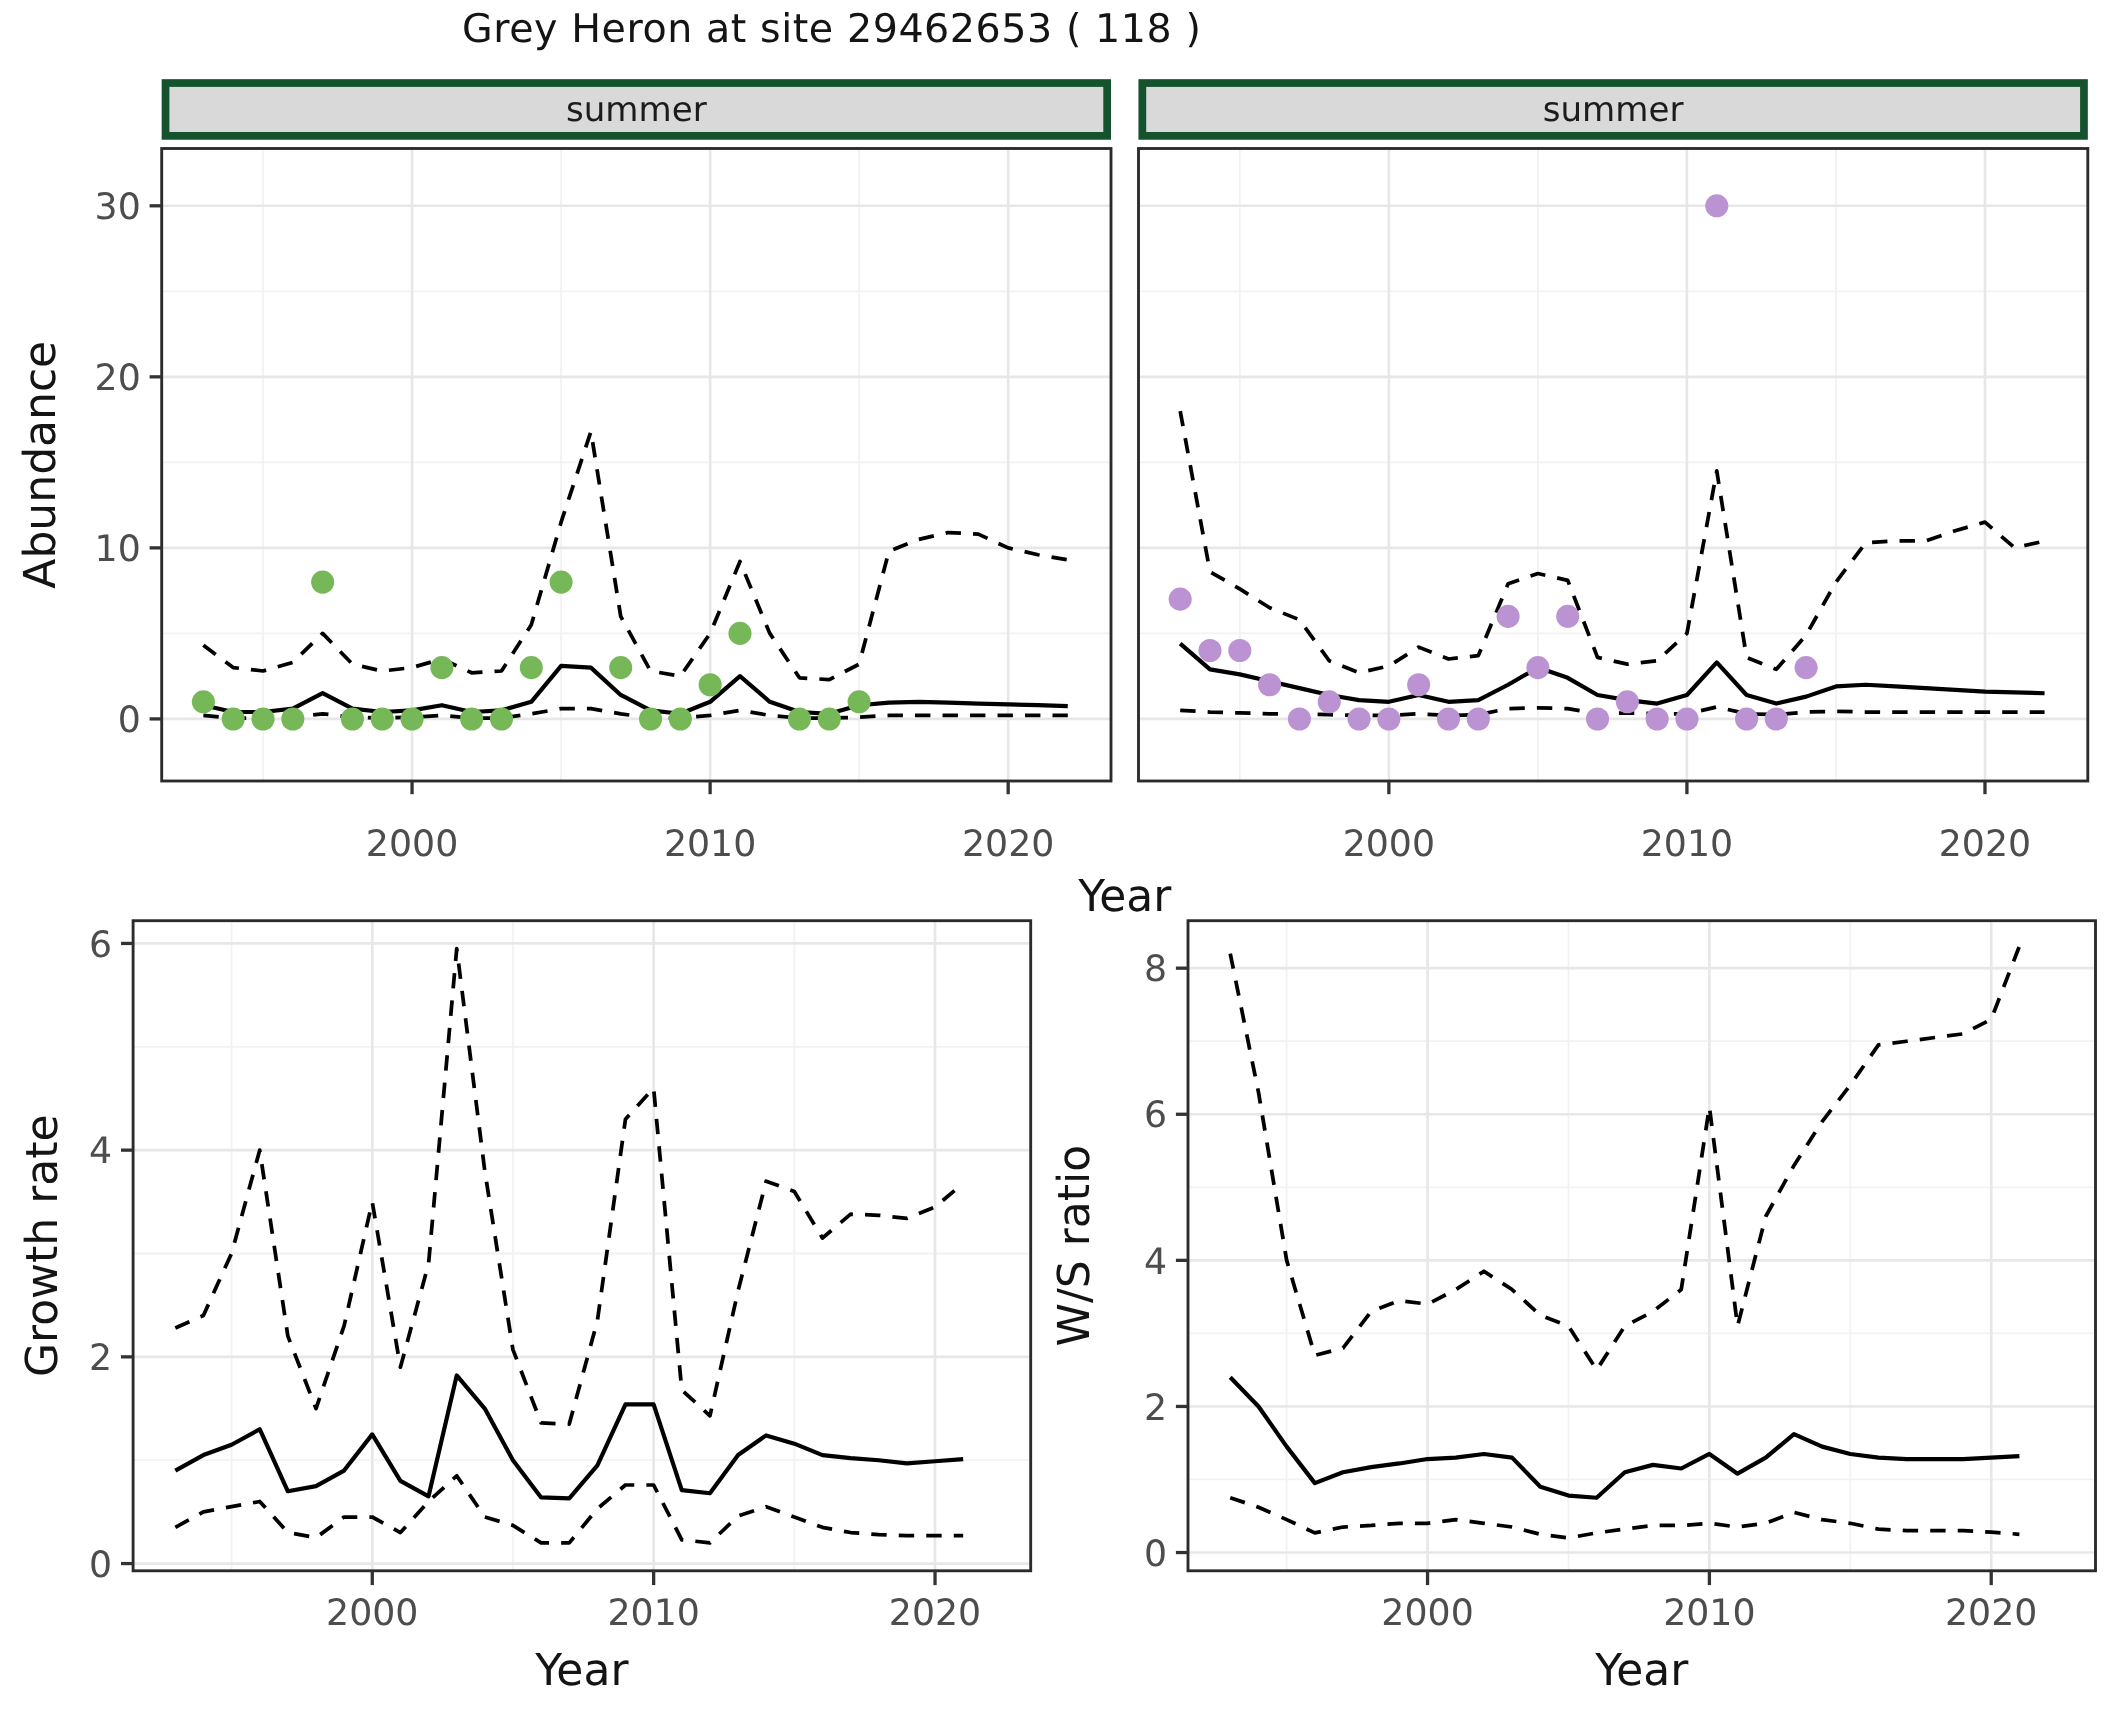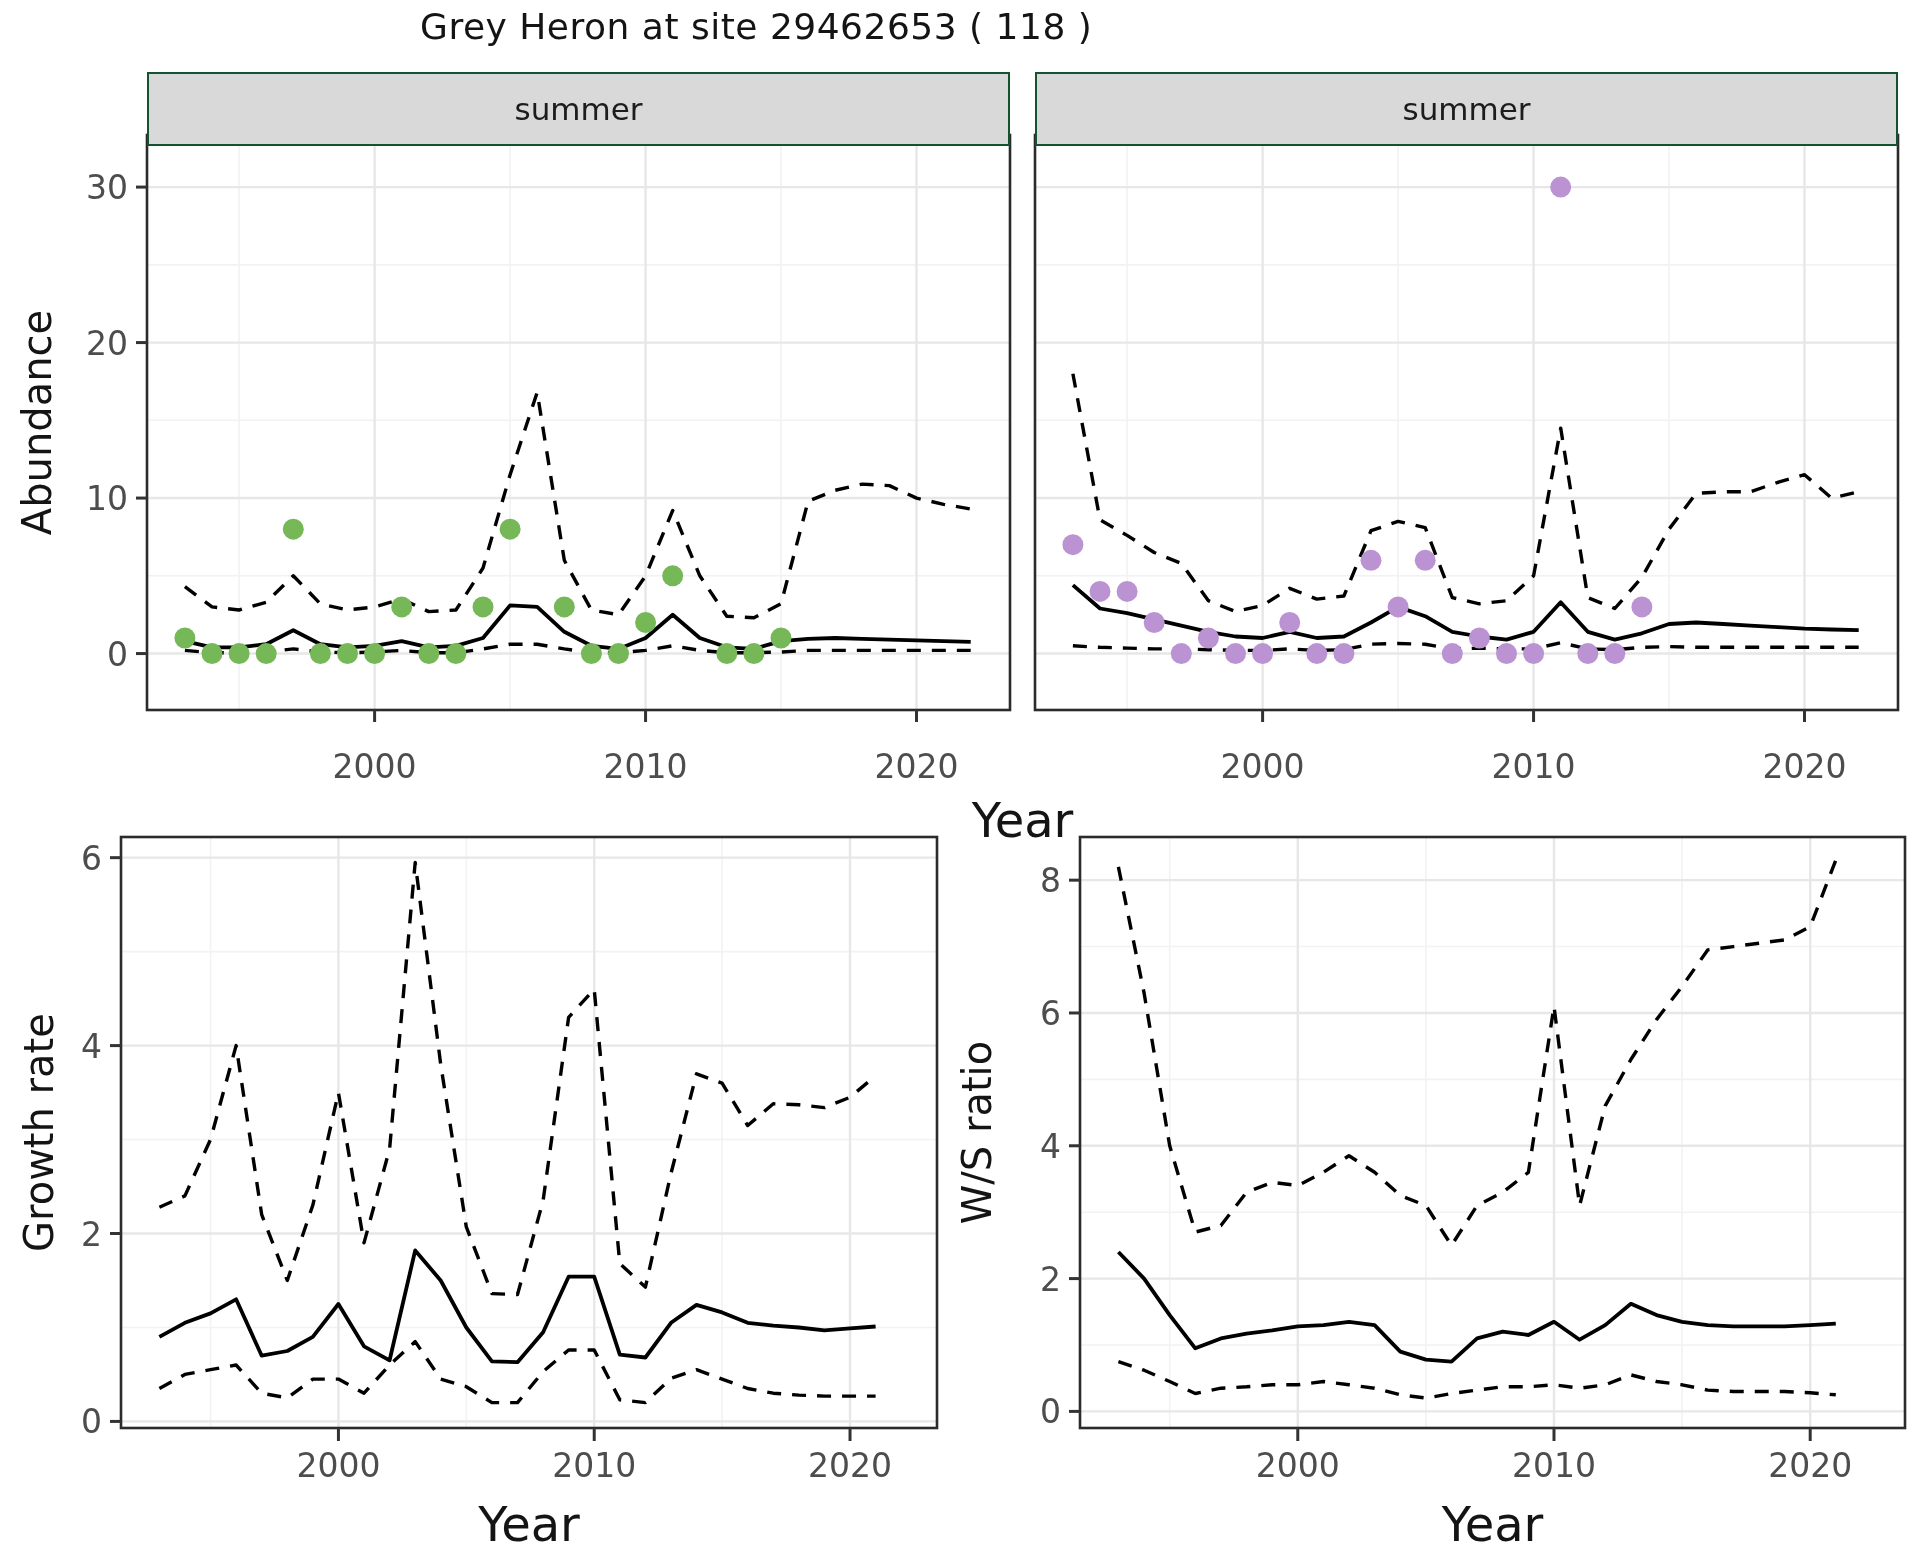--- a/index.html
+++ b/index.html
@@ -5,27 +5,27 @@
   html,body{margin:0;padding:0;}
   body{
     width:1920px;height:1560px;position:relative;background:#ffffff;
     font-family:"DejaVu Sans","Liberation Sans",sans-serif;overflow:hidden;
   }
   .title{
     position:absolute;left:420px;top:6px;font-size:36px;color:#141414;
     letter-spacing:0.5px;white-space:nowrap;
   }
   .strip{
-    position:absolute;height:74px;background:#d9d9d9;border:2px solid #14532d;
+    position:absolute;height:55px;background:#d9d9d9;border:7px solid #14532d;
     box-sizing:border-box;display:flex;align-items:center;justify-content:center;
     font-size:31px;color:#1c1c1c;z-index:3;
   }
   .strip-summer{left:147px;top:72px;width:863px;}
   .strip-winter{left:1035px;top:72px;width:863px;}
-  .axlab{position:absolute;font-size:48px;color:#141414;text-align:center;z-index:3;}
+  .axlab{position:absolute;font-size:40px;color:#141414;text-align:center;z-index:3;}
   .xlab-top{left:147px;top:792px;width:1751px;}
   .xlab-bl{left:121px;top:1496px;width:816px;}
   .xlab-br{left:1080px;top:1496px;width:825px;}
   .vlab{
     position:absolute;transform-origin:0 0;transform:rotate(-90deg);
     font-size:40px;color:#141414;text-align:center;z-index:3;white-space:nowrap;
   }
   .vlab-abundance{left:14px;top:710px;width:575px;}
   .vlab-growth{left:16px;top:1428px;width:591px;}
   .vlab-ws{left:954px;top:1428px;width:591px;}

